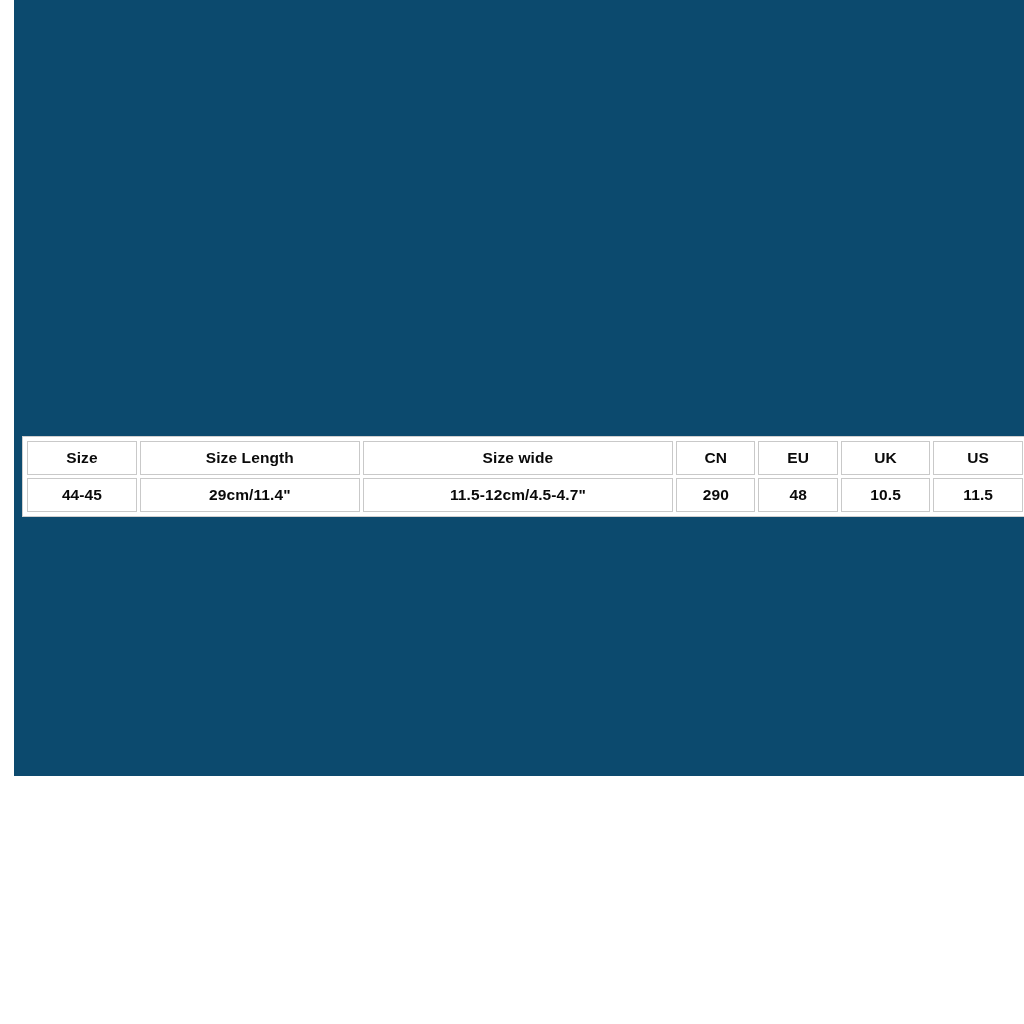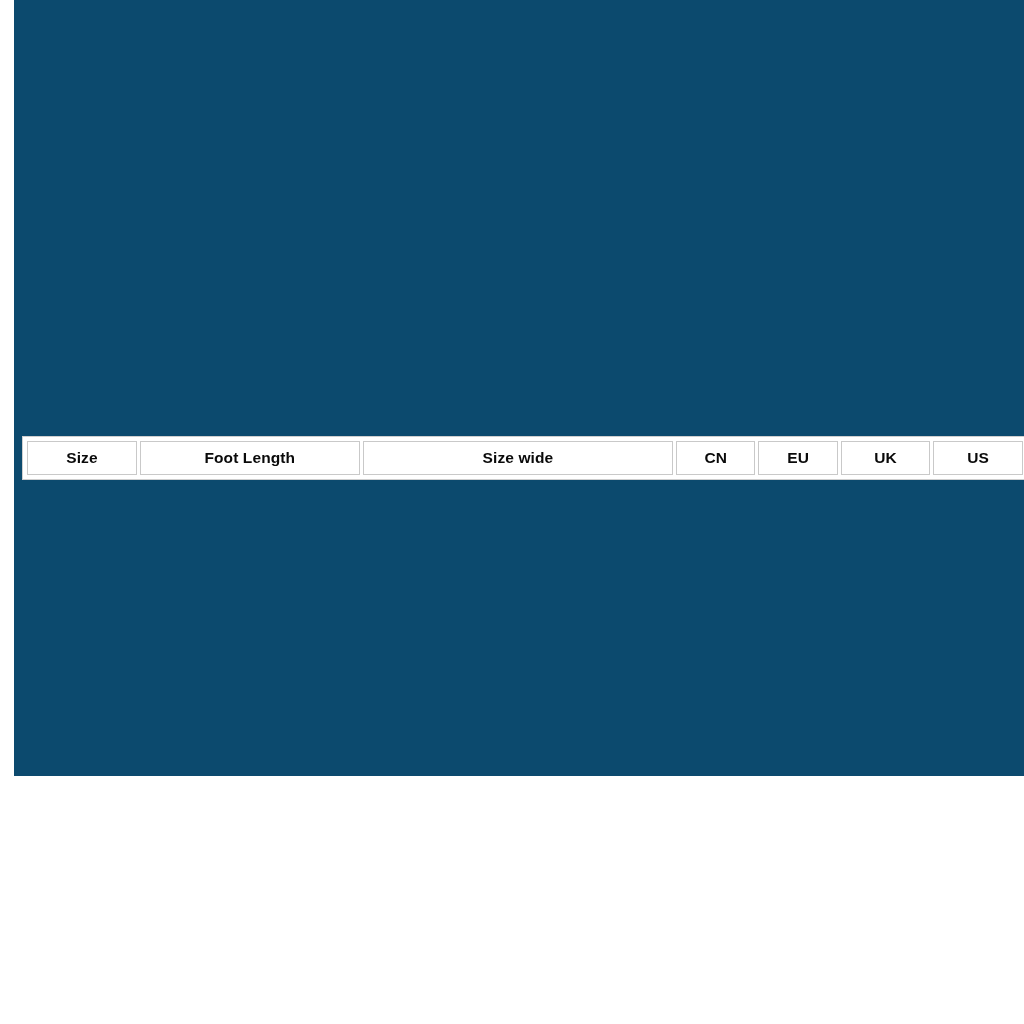--- a/index.html
+++ b/index.html
@@ -85,27 +85,36 @@
         <col class="c-len">
         <col class="c-wide">
         <col class="c-cn">
         <col class="c-eu">
         <col class="c-uk">
         <col class="c-us">
       </colgroup>
       <tbody>
         <tr class="header-row">
           <td>Size</td>
-          <td>Foot Length</td>
+          <td>Size Length</td>
           <td>Size wide</td>
           <td>CN</td>
           <td>EU</td>
           <td>UK</td>
           <td>US</td>
         </tr>
 
 
 
+        <tr>
+          <td>44-45</td>
+          <td>29cm/11.4"</td>
+          <td>11.5-12cm/4.5-4.7"</td>
+          <td>290</td>
+          <td>48</td>
+          <td>10.5</td>
+          <td>11.5</td>
+        </tr>
       </tbody>
     </table>
   </div>
 
 </div>
 
 </body></html>

